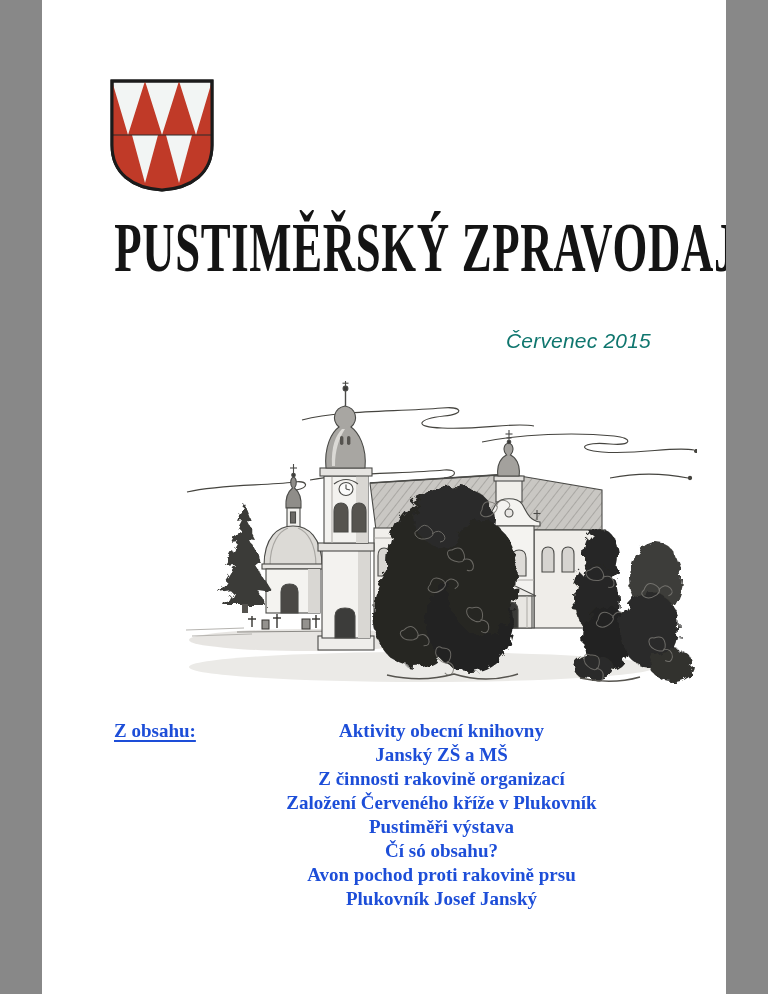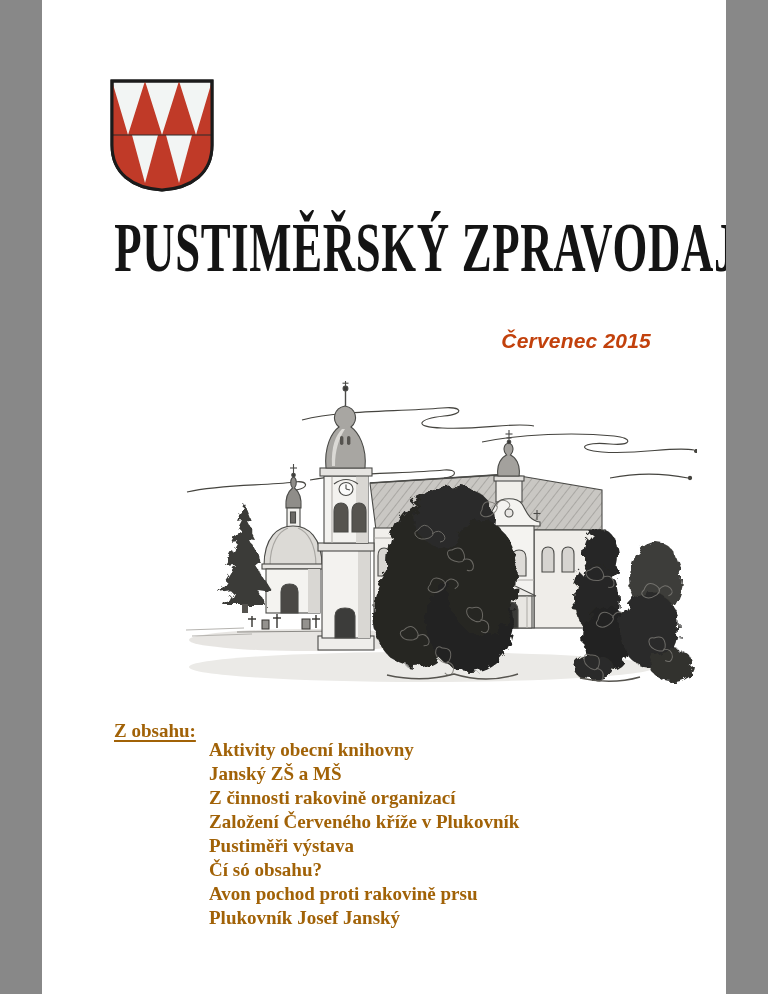--- a/index.html
+++ b/index.html
@@ -13,33 +13,33 @@
   
   .masthead{position:absolute;left:0;top:213px;width:768px;display:flex;justify-content:center;}
   .masthead .title-text{
     font-family:"Liberation Serif", serif;font-weight:bold;font-size:70px;line-height:1;
     white-space:nowrap;letter-spacing:1px;color:#141414;
     transform:scaleX(0.64);transform-origin:center;
   }
   
   .issue-date{
     position:absolute;top:329px;right:75px;
-    font-family:"Liberation Sans", sans-serif;font-style:italic;font-weight:bold;
-    font-size:21px;color:#c2410c;letter-spacing:0.2px;
+    font-family:"Liberation Sans", sans-serif;font-style:italic;font-weight:normal;
+    font-size:21px;color:#0f766e;letter-spacing:0.2px;
   }
   
   .illustration{position:absolute;left:140px;top:380px;width:515px;height:312px;}
   
   .contents{position:absolute;left:72px;top:719px;width:560px;
-    font-family:"Liberation Serif", serif;font-weight:bold;font-size:19px;line-height:24px;color:#a16207;}
+    font-family:"Liberation Serif", serif;font-weight:bold;font-size:19px;line-height:24px;color:#1d4ed8;text-align:center;}
   .contents-label{
     position:absolute;left:0;top:0;
     text-decoration:underline;text-underline-offset:3px;text-decoration-thickness:1.5px;
   }
-  .contents-items{margin-left:95px;margin-top:19px;}
+  .contents-items{margin-left:95px;}
   .contents-item{white-space:nowrap;}
 </style>
 </head>
 <body>
 
 <div class="page">
 
   <div class="coa">
     <svg width="108" height="118" viewBox="0 0 108 118" aria-hidden="true">
 

